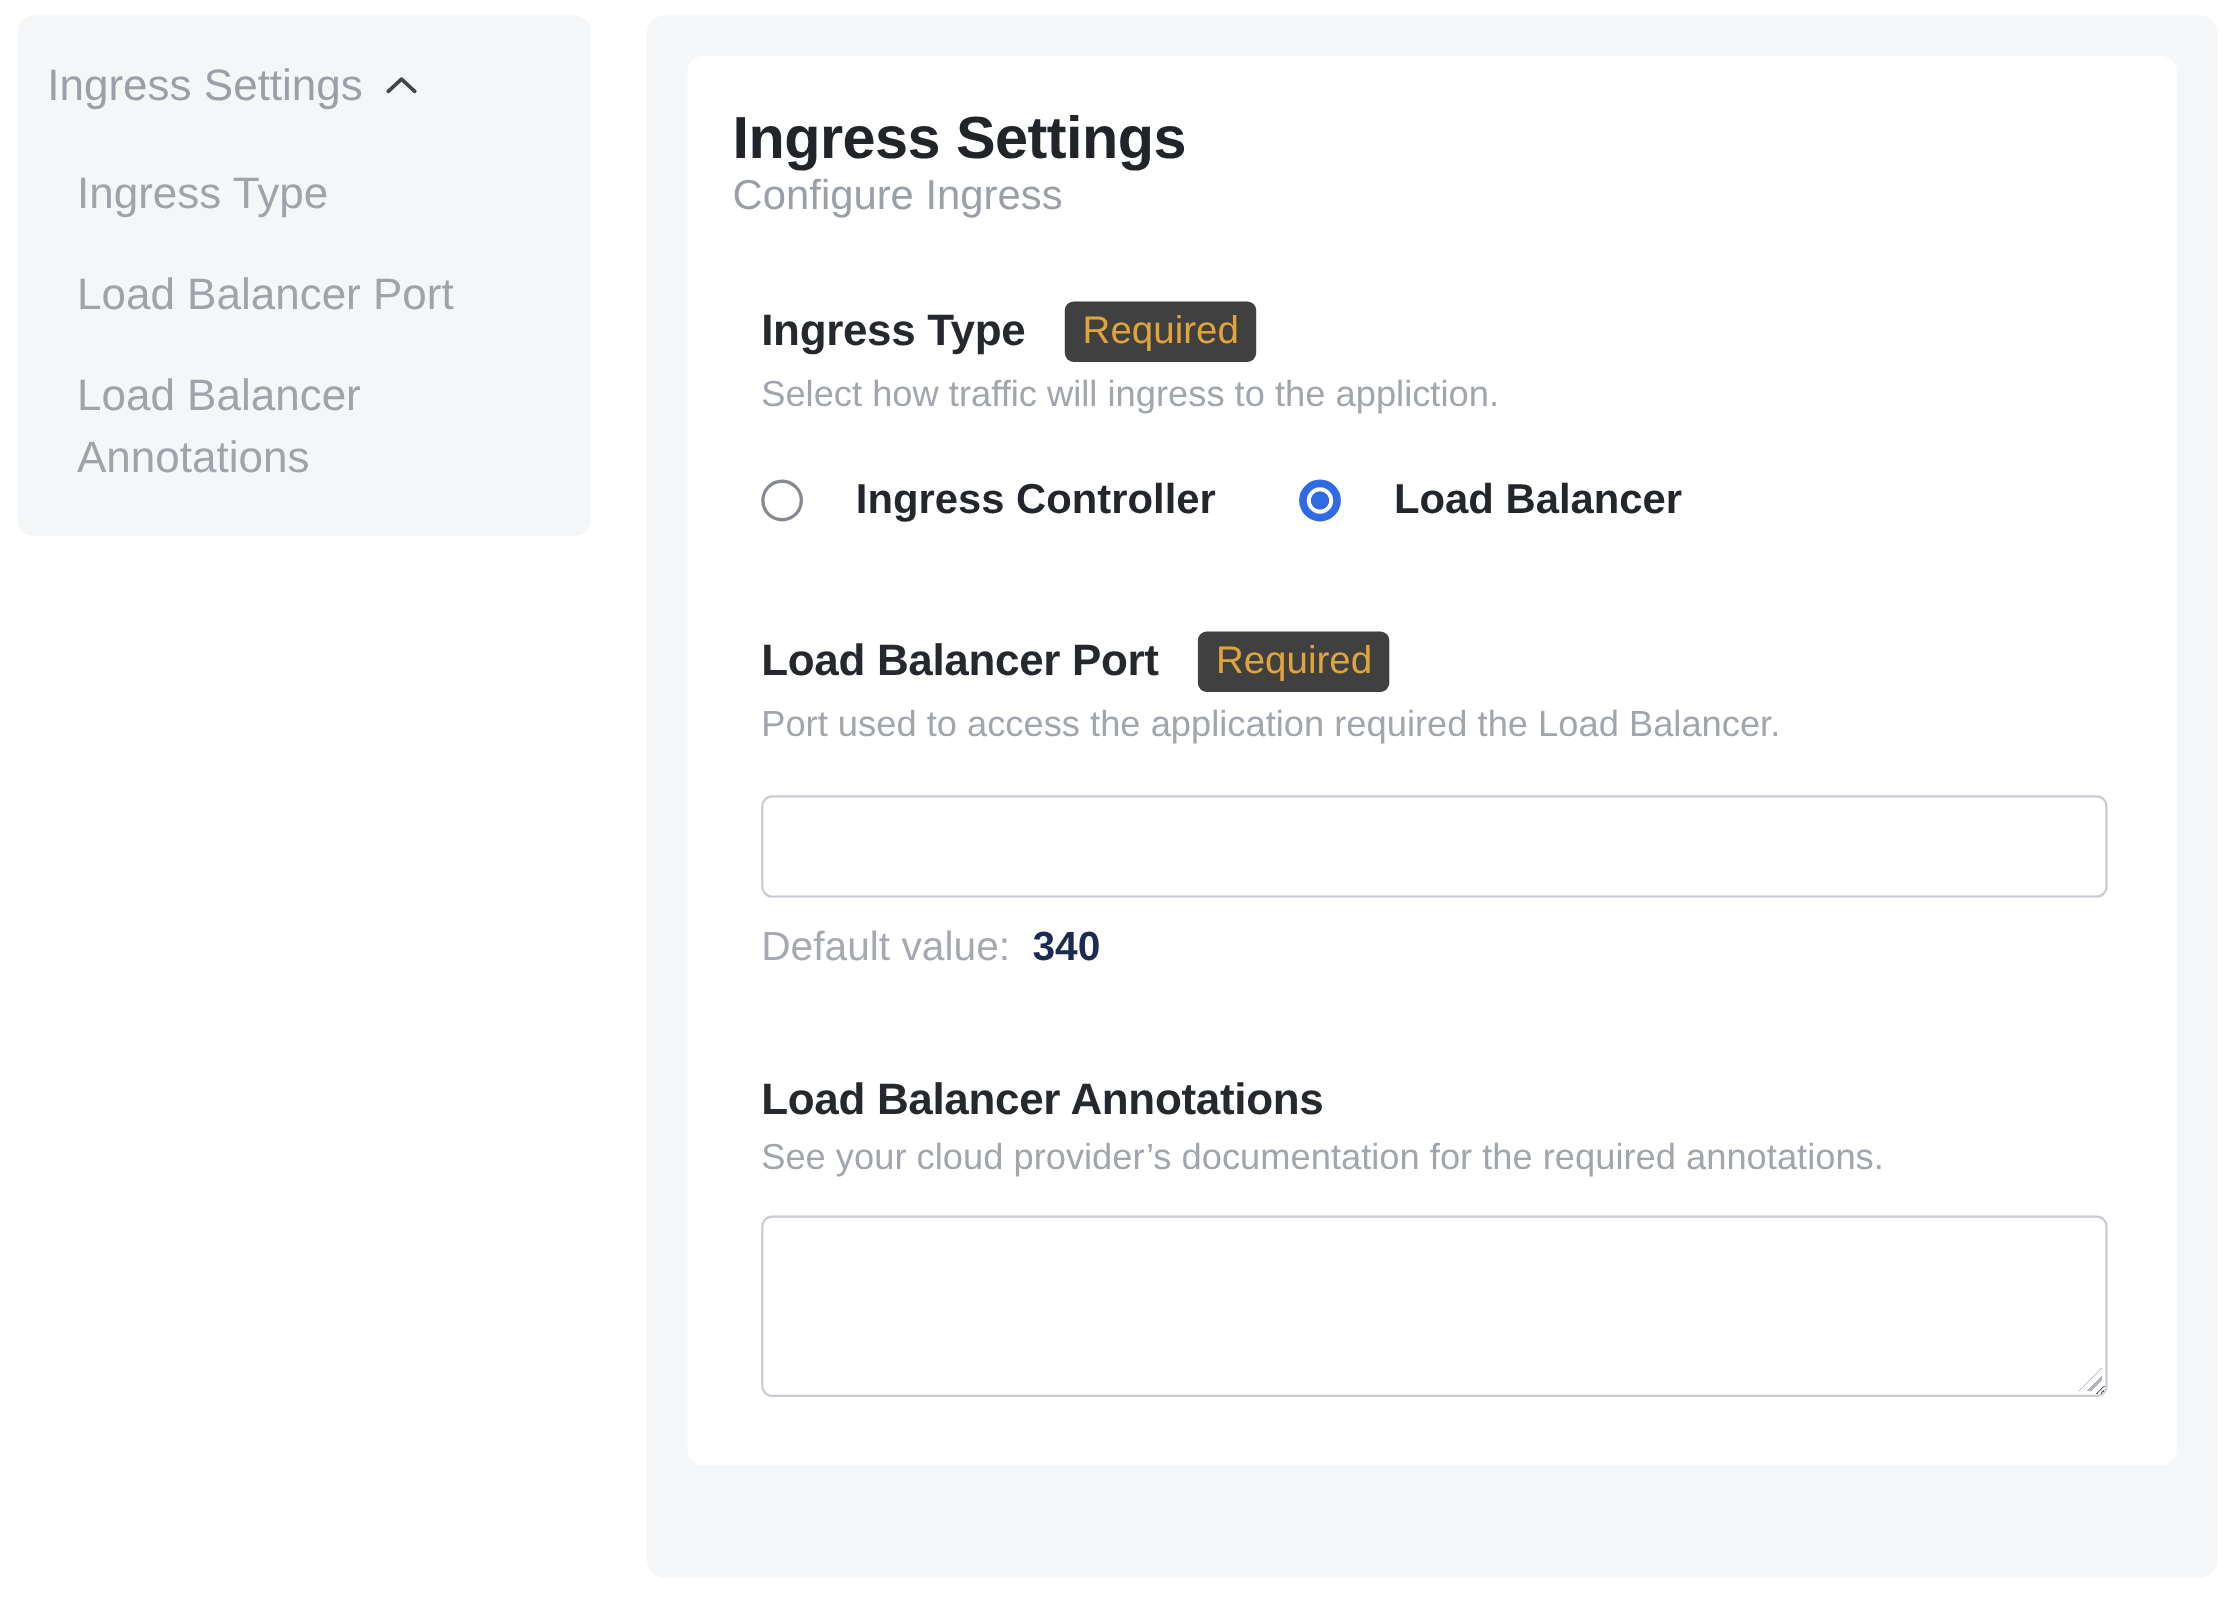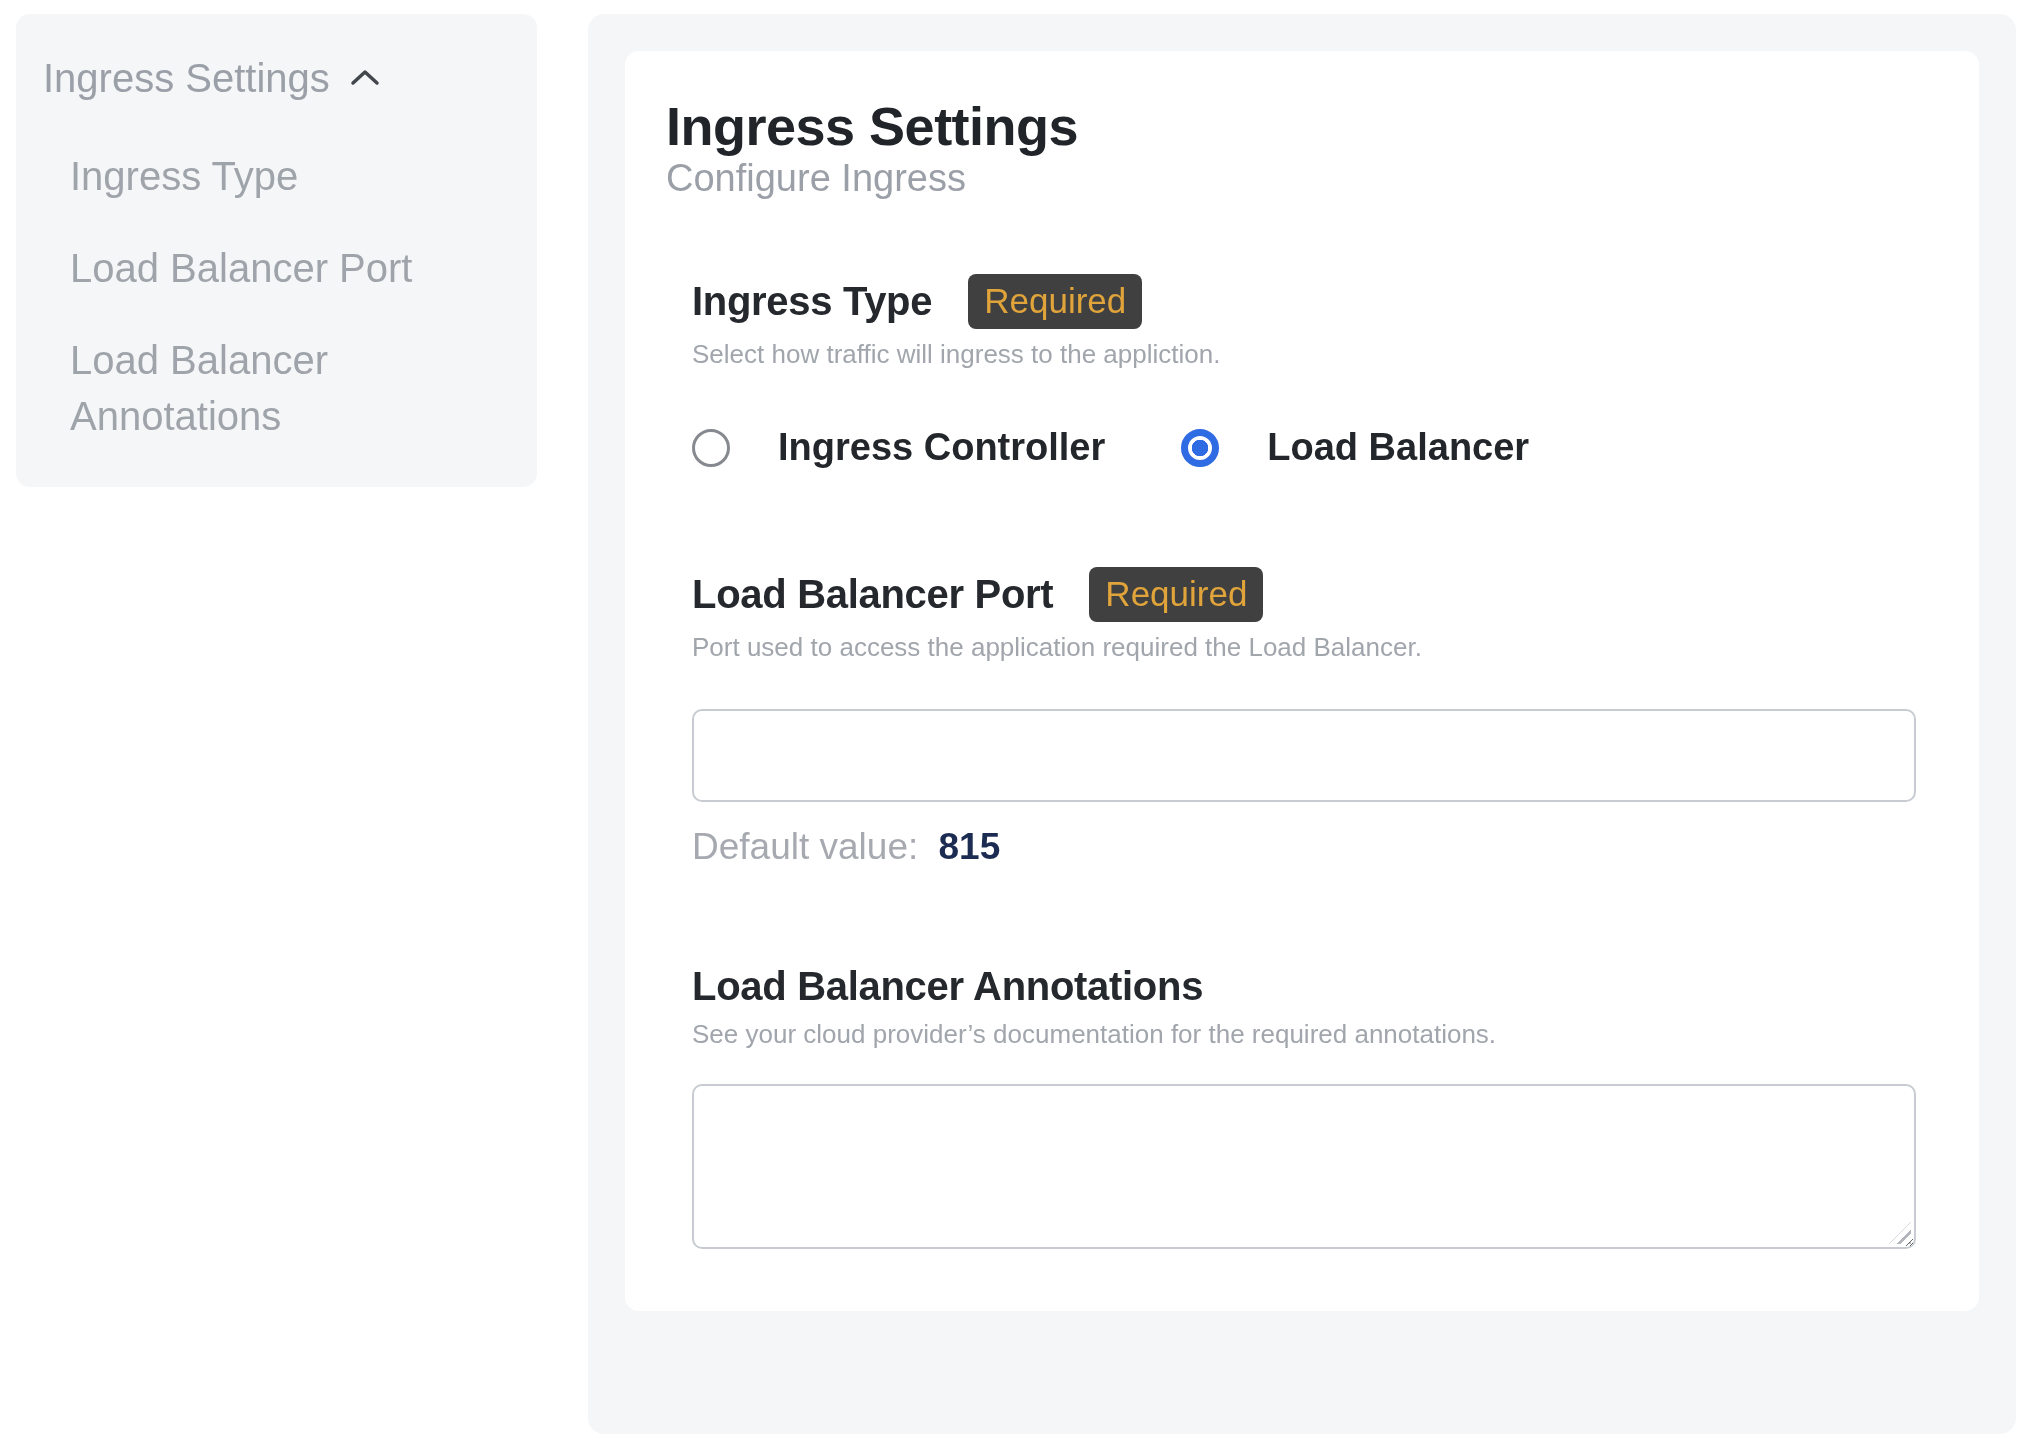--- a/index.html
+++ b/index.html
@@ -49,21 +49,21 @@
   .section-3 { margin-top: 96px; }
 
   .section-head { display: flex; align-items: center; }
   .section-label { font-size: 40px; font-weight: bold; color: #25282d; letter-spacing: -0.3px; }
   .badge {
     margin-left: 36px;
     background: #404040; color: #e0a43a;
     font-size: 35px; line-height: 1;
     padding: 9px 16px 11px 16px; border-radius: 8px;
   }
-  .section-desc { margin-top: 10px; font-size: 26px; color: #a1a5ac; }
+  .section-desc { margin-top: 10px; font-size: 33px; color: #a1a5ac; }
 
   
   .radio-row { margin-top: 56px; display: flex; align-items: center; }
   .radio-group { display: flex; align-items: center; cursor: pointer; gap: 28px; }
   .radio-group + .radio-group { margin-left: 76px; justify-content: flex-end; }
   .radio {
     width: 38px; height: 38px; border-radius: 50%;
     border: 3px solid #86898f; background: #ffffff; flex: none;
   }
   .radio.selected {
@@ -146,21 +146,21 @@
       <div class="section-head">
         <span class="section-label">Load Balancer Port</span>
         <span class="badge">Required</span>
       </div>
       <div class="section-desc">Port used to access the application required the Load Balancer.</div>
 
       <input class="text-input" type="text" value="" style="">
 
       <div class="default-line">
         <span class="default-label">Default value:</span>
-        <span class="default-value">815</span>
+        <span class="default-value">340</span>
       </div>
     </div>
 
     <div class="section section-3">
       <div class="section-head">
         <span class="section-label">Load Balancer Annotations</span>
       </div>
       <div class="section-desc">See your cloud provider’s documentation for the required annotations.</div>
 
       <div class="ta-wrap">

